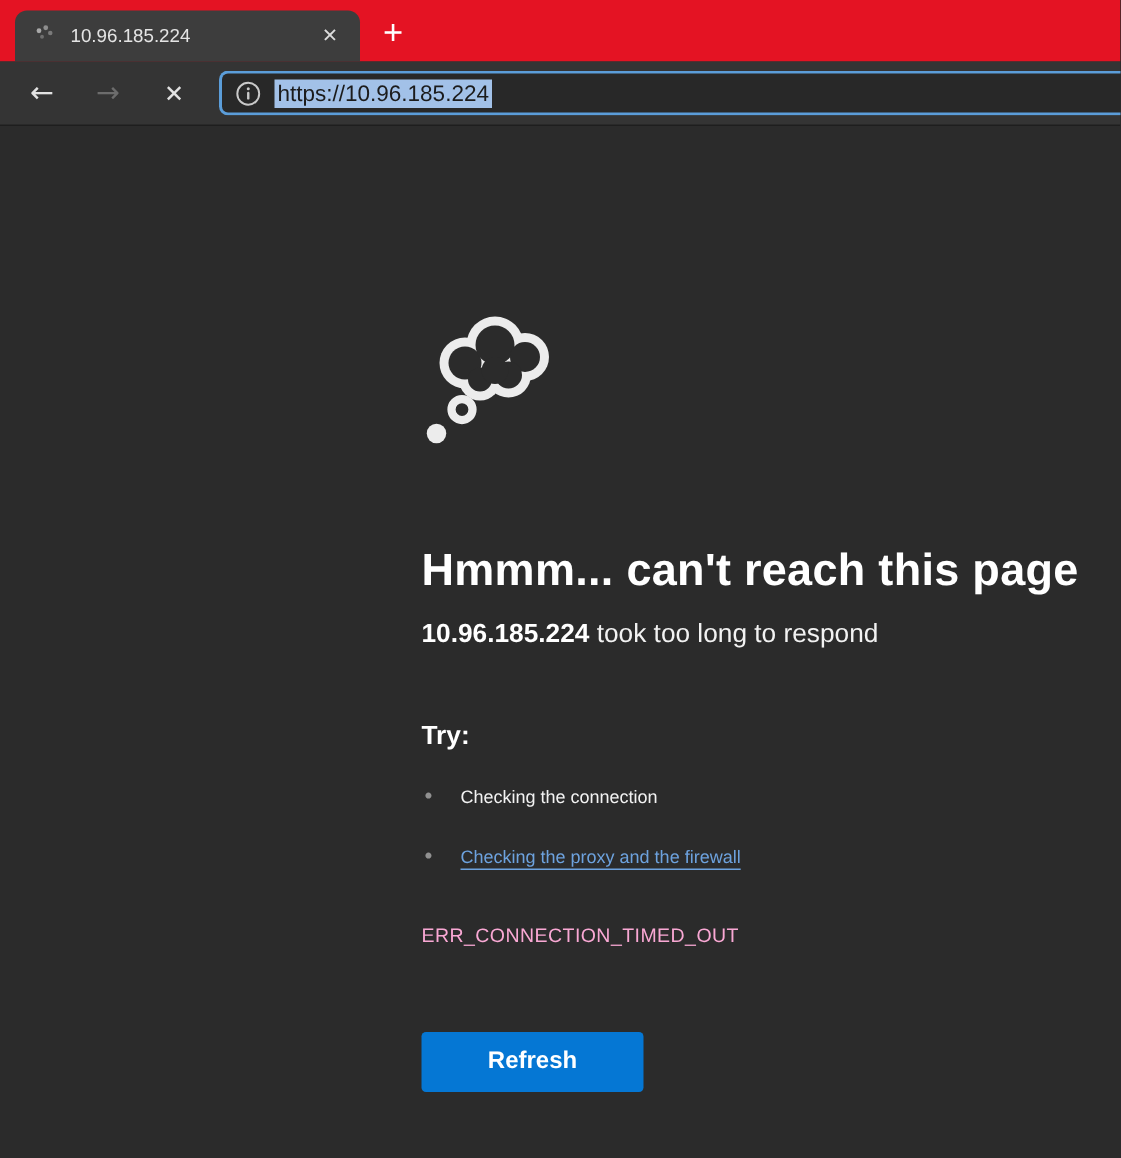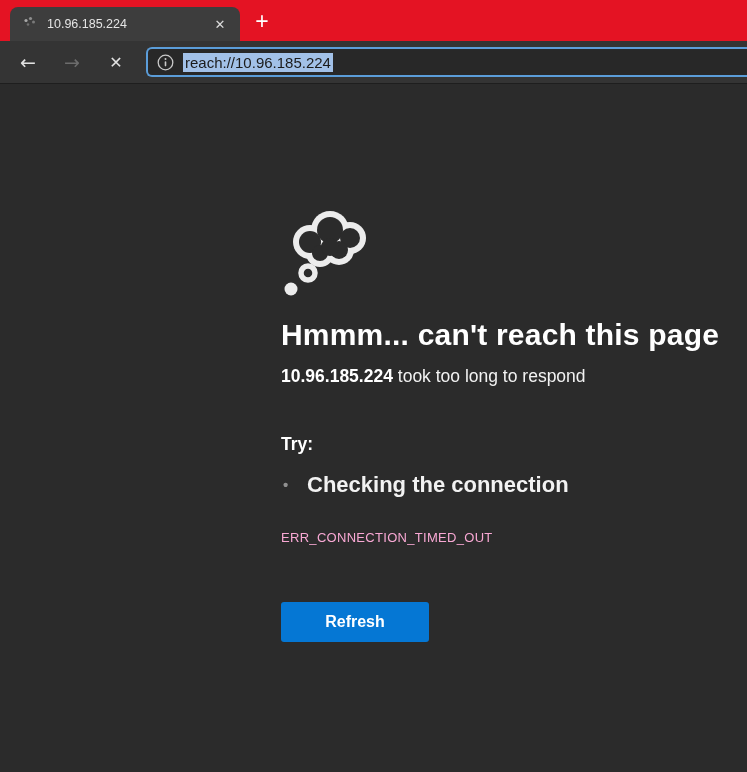--- a/index.html
+++ b/index.html
@@ -97,21 +97,21 @@
   }
 
   
   .page {
     flex: 1;
     background: #2b2b2b;
     padding: 119px 0 0 281px;
   }
   .cloud-icon { width: 95px; height: 95px; display: block; }
   h1.error-title {
-    margin-top: 20px;
+    margin-top: 66px;
     font-size: 30px;
     font-weight: 700;
     color: #ffffff;
     letter-spacing: 0.2px;
     white-space: nowrap;
   }
   .subtitle {
     margin-top: 12px;
     font-size: 17.5px;
     color: #f2f2f2;
@@ -122,25 +122,24 @@
     margin-top: 44px;
     font-size: 17.5px;
     font-weight: 700;
     color: #ffffff;
     line-height: 24px;
   }
   ul.suggestions { margin-top: 17px; list-style: none; }
   ul.suggestions li {
     position: relative;
     padding-left: 26px;
-    font-size: 22px;
+    font-size: 12px;
     line-height: 24px;
     margin-bottom: 16px;
     color: #f2f2f2;
-    font-weight: bold;
   }
   ul.suggestions li::before {
     content: "\2022";
     position: absolute;
     left: 2px; top: 0;
     color: #909090;
     font-size: 15px;
   }
   ul.suggestions a {
     color: #6da2de;
@@ -194,21 +193,21 @@
     <button class="nav-btn disabled">→</button>
     <button class="nav-btn stop">✕</button>
     <div class="address-bar">
       <span class="info-icon">
         <svg width="17" height="17" viewBox="0 0 17 17">
           <circle cx="8.5" cy="8.5" r="7.3" fill="none" stroke="#c9c9c9" stroke-width="1.3"></circle>
           <circle cx="8.5" cy="5.1" r="1" fill="#c9c9c9"></circle>
           <rect x="7.7" y="7.2" width="1.6" height="5.2" rx="0.8" fill="#c9c9c9"></rect>
         </svg>
       </span>
-      <span class="url-text">reach://10.96.185.224</span>
+      <span class="url-text">https://10.96.185.224</span>
     </div>
   </div>
 
   <div class="page">
 
     <svg class="cloud-icon" viewBox="0 0 95 95">
       <g>
         <circle cx="29" cy="39" r="17" fill="#ececec"></circle>
         <circle cx="49" cy="27" r="19" fill="#ececec"></circle>
         <circle cx="69" cy="35" r="16" fill="#ececec"></circle>
@@ -229,20 +228,21 @@
     </svg>
 
     <h1 class="error-title">Hmmm... can't reach this page</h1>
 
     <p class="subtitle"><b>10.96.185.224</b><span> took too long to respond</span></p>
 
     <p class="try-label">Try:</p>
 
     <ul class="suggestions">
       <li><span>Checking the connection</span></li>
+      <li><a>Checking the proxy and the firewall</a></li>
     </ul>
 
     <div class="err-code">ERR_CONNECTION_TIMED_OUT</div>
 
     <button class="refresh-btn">Refresh</button>
 
   </div>
 </div>
 
 </body></html>

